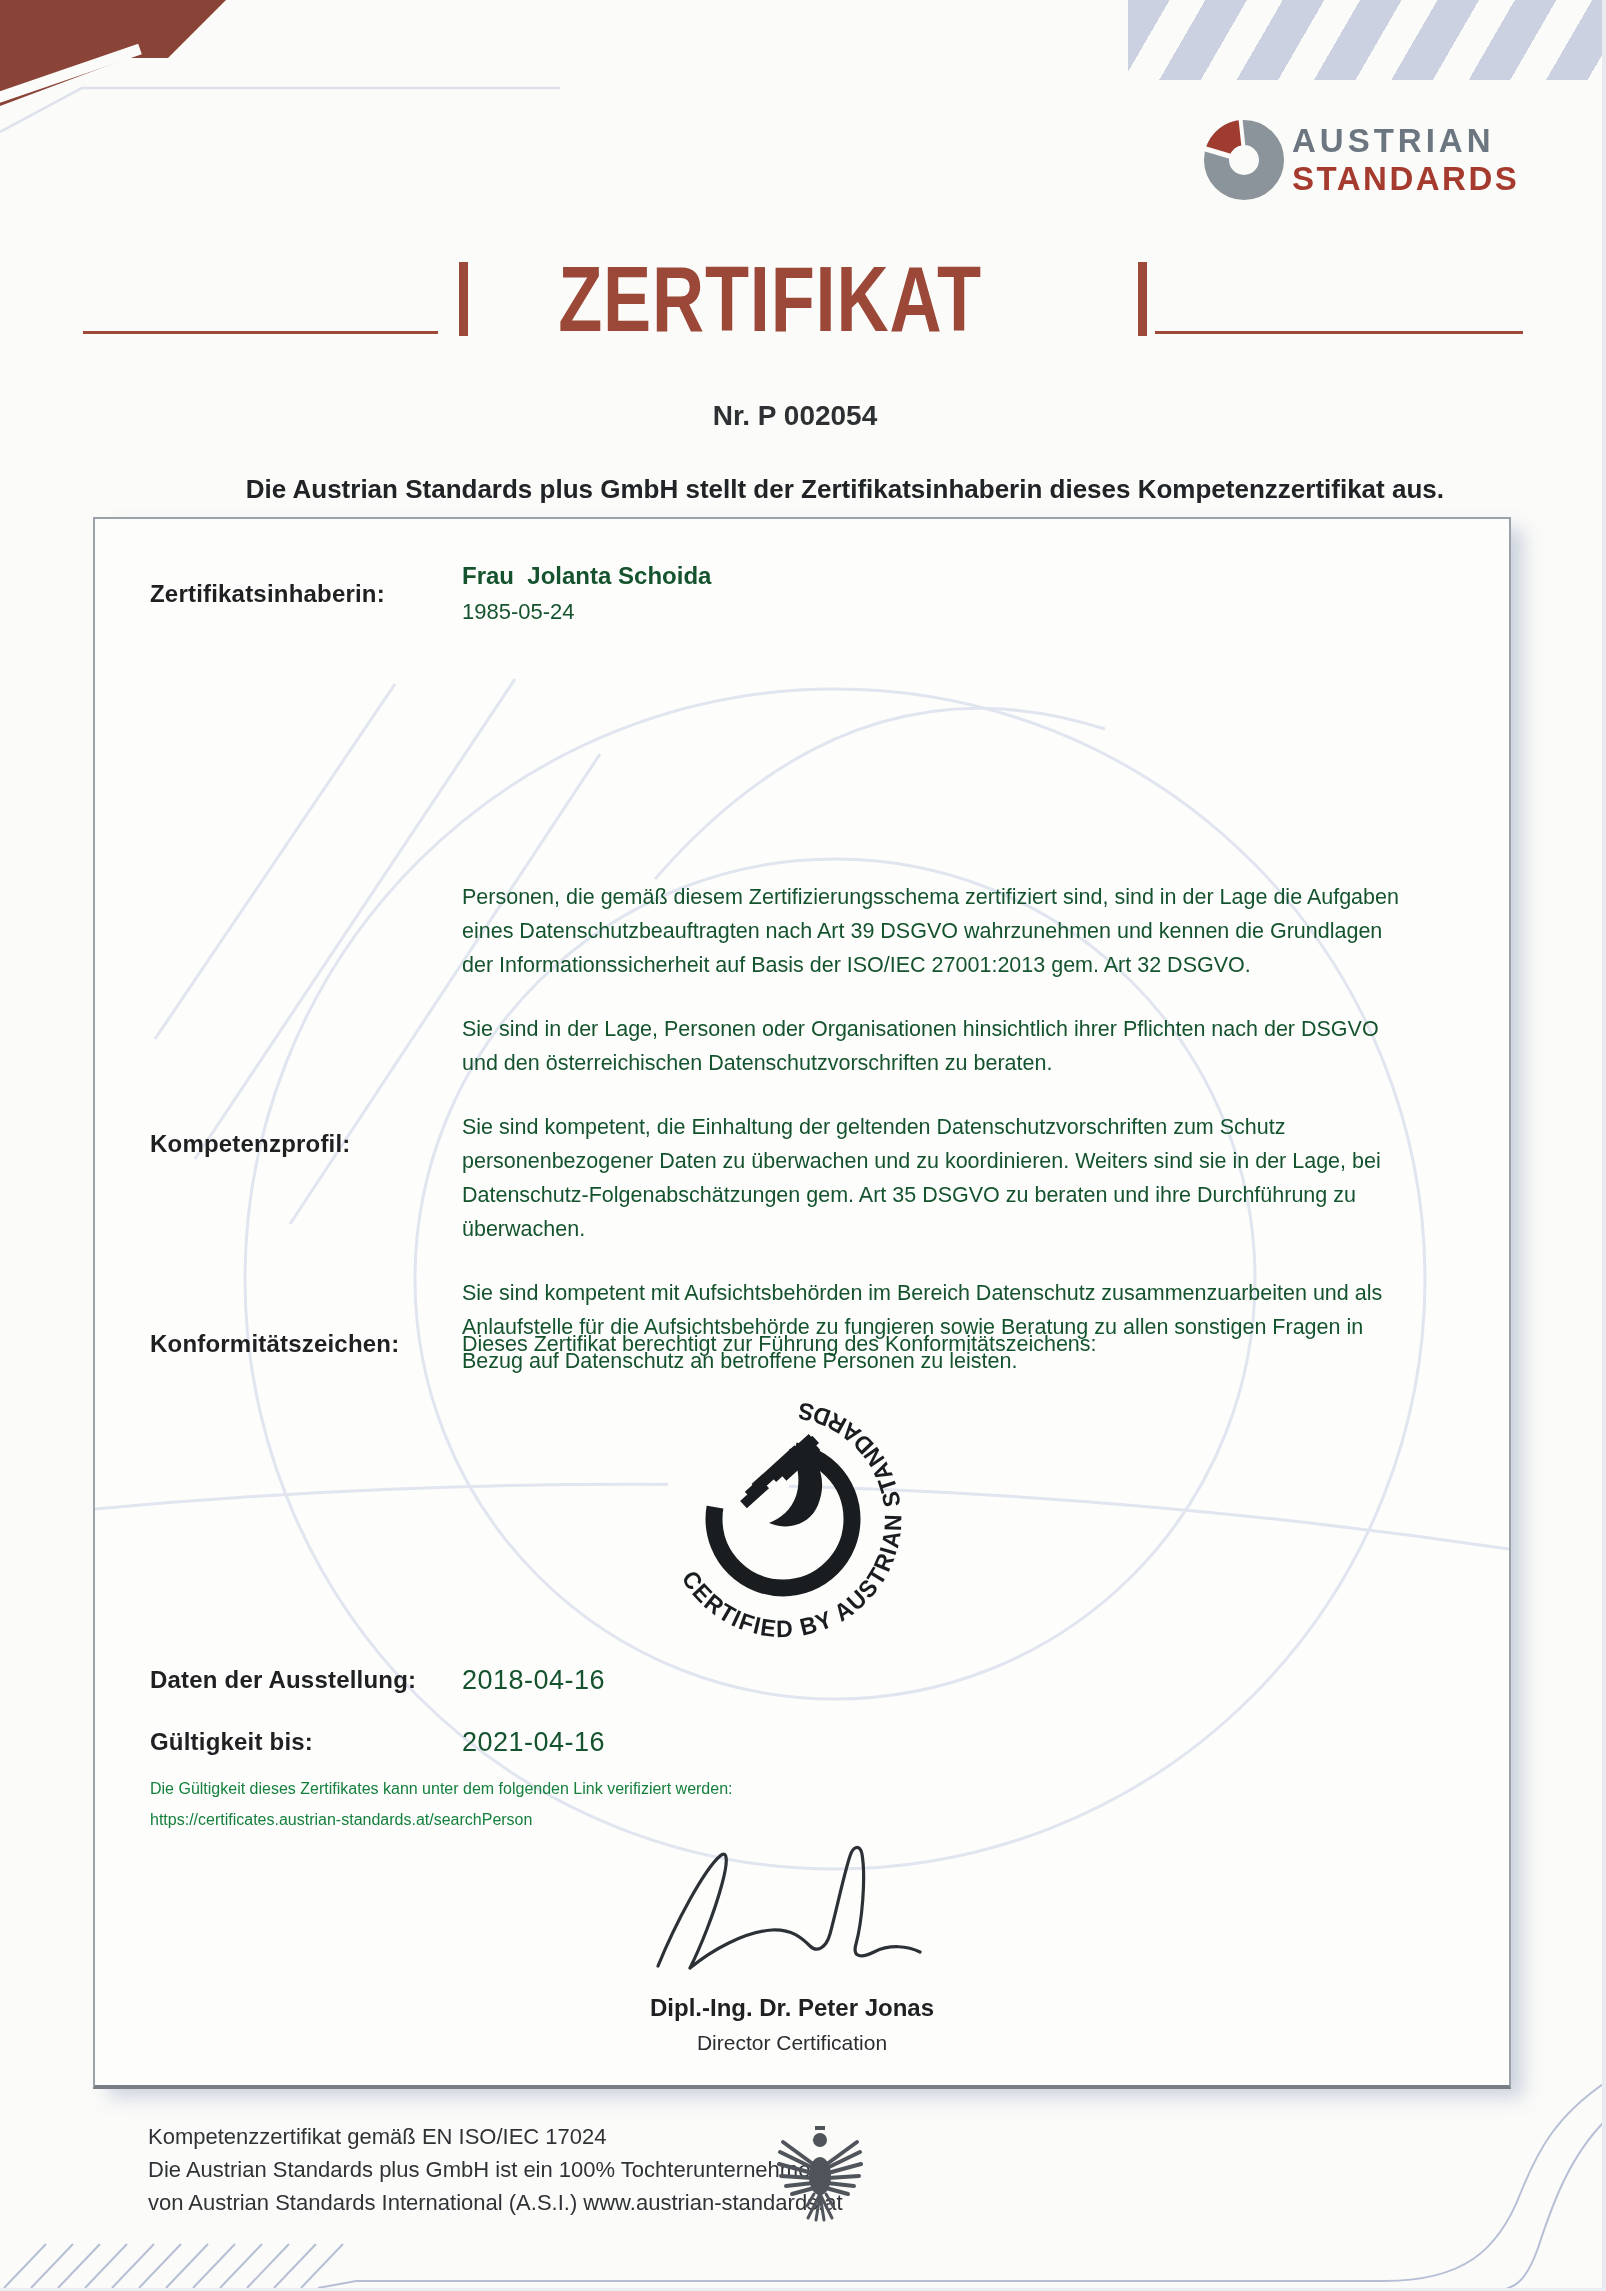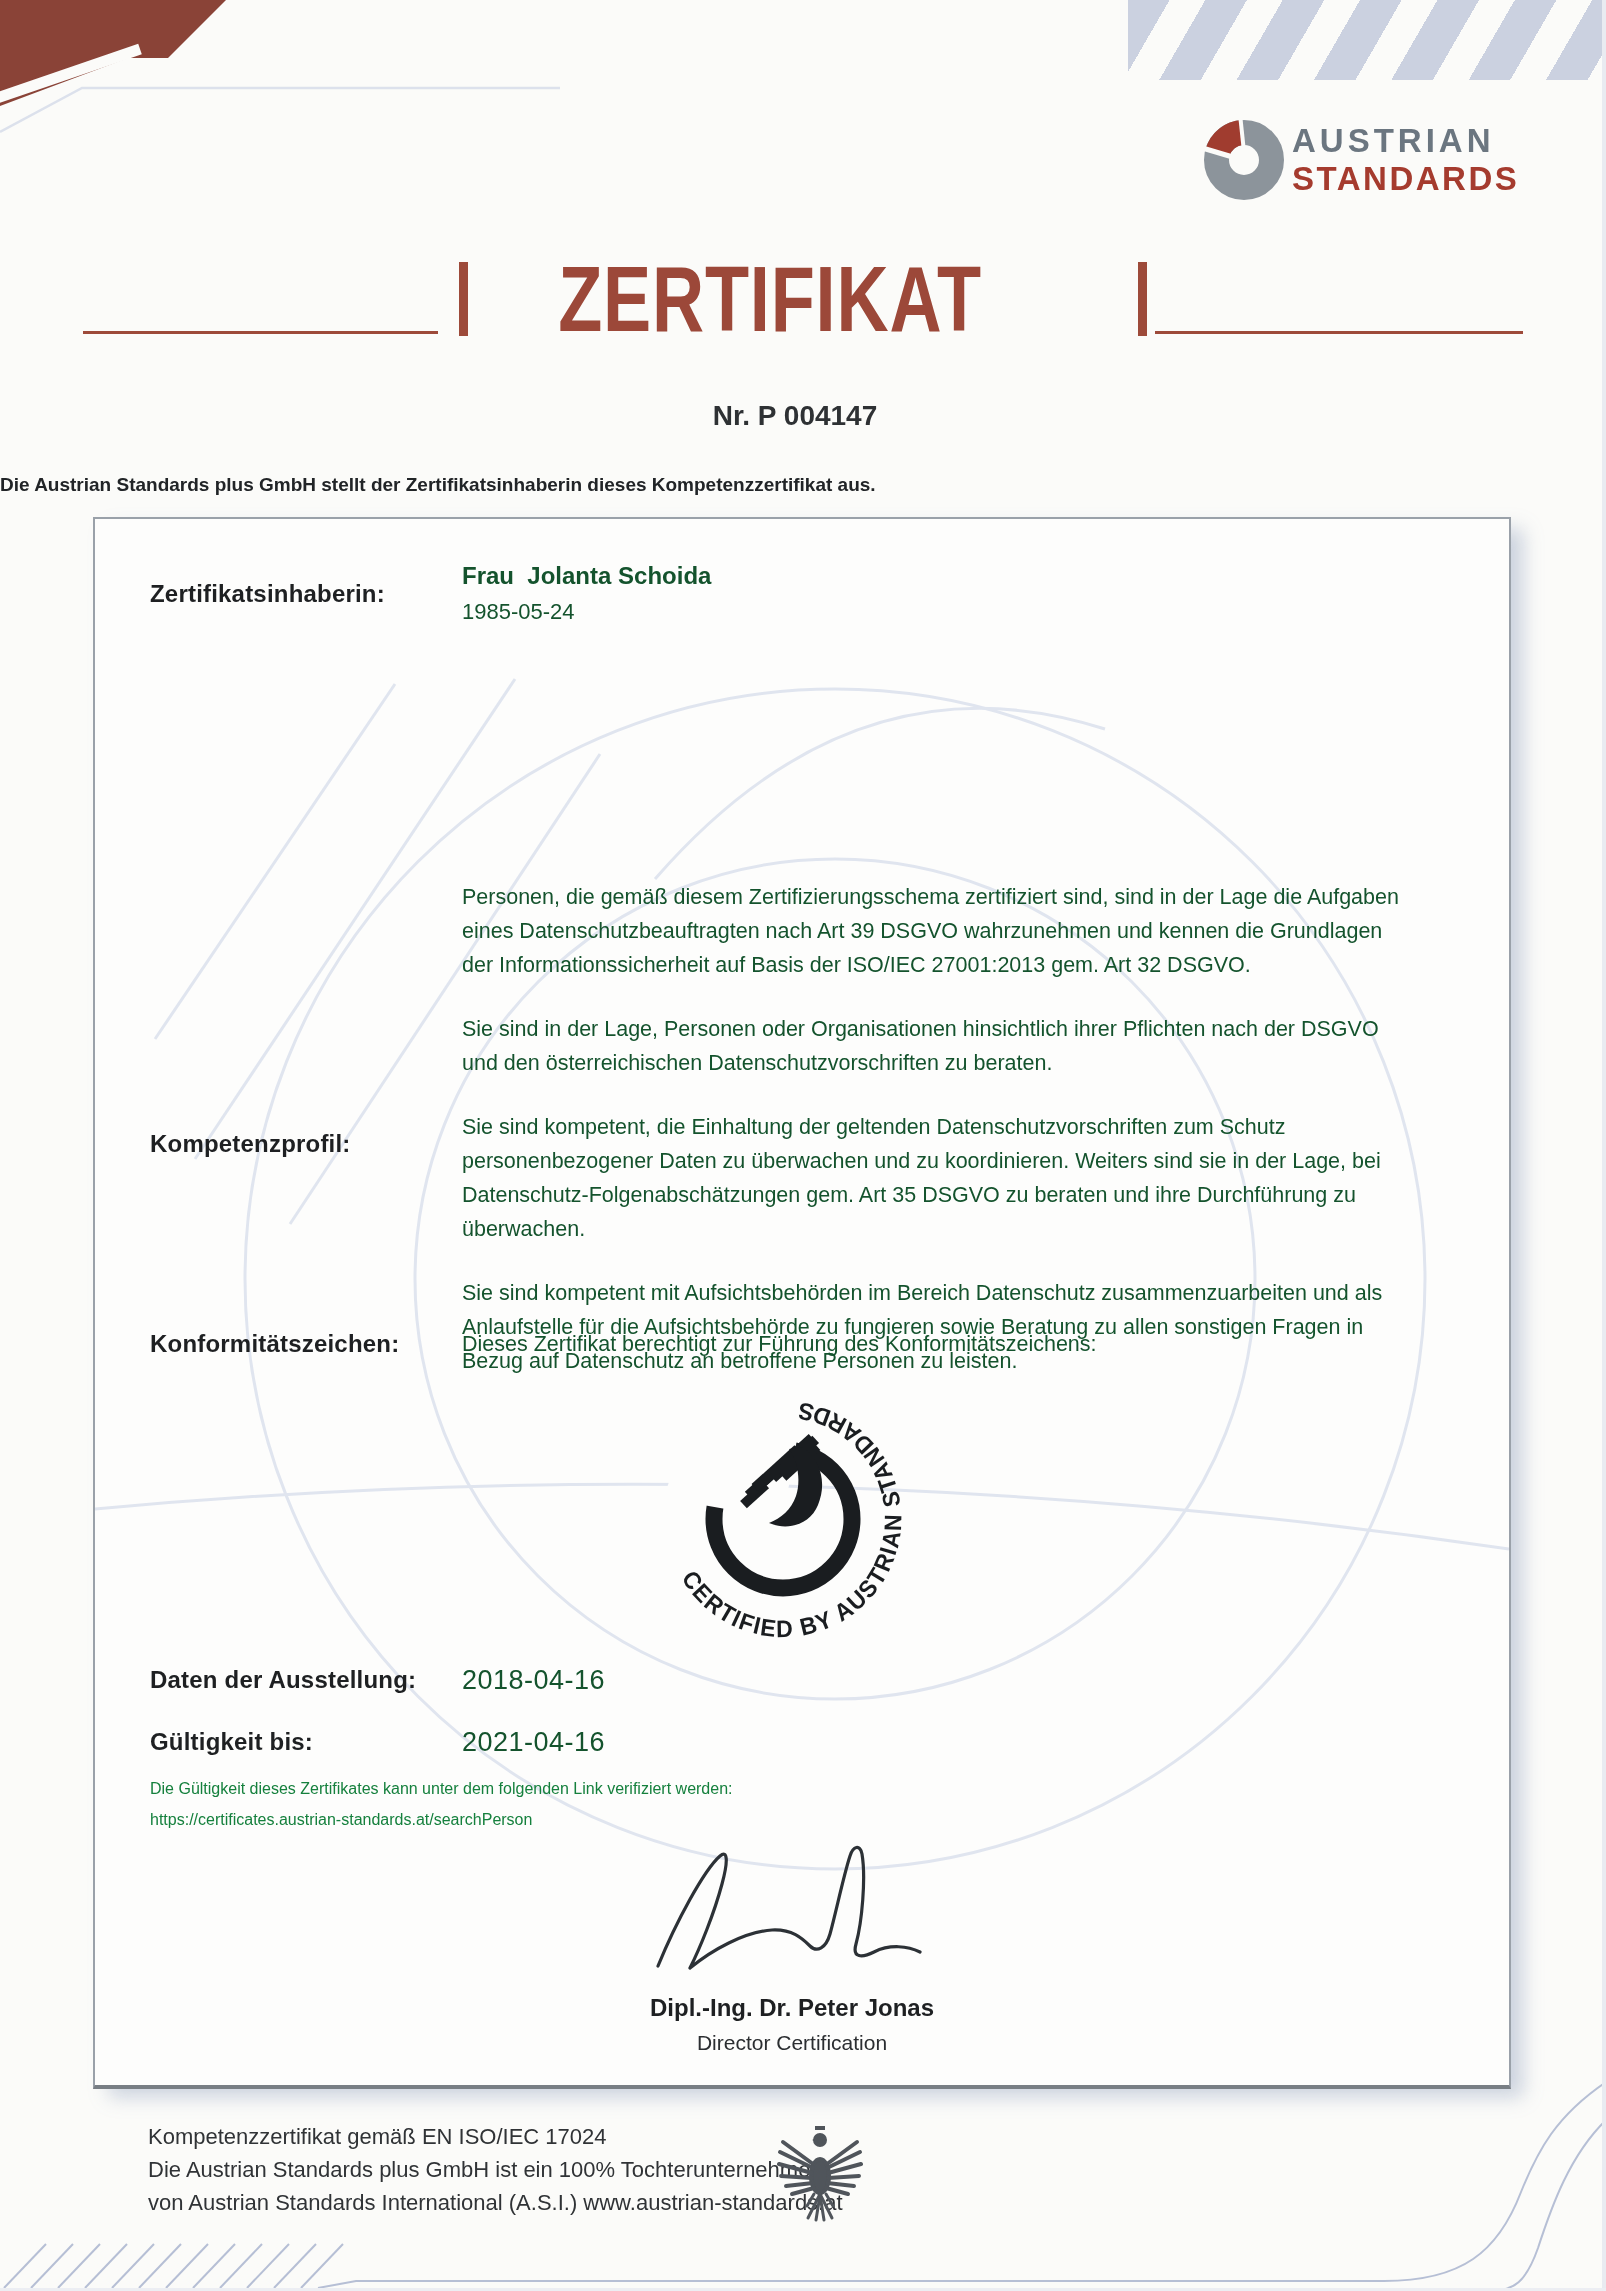--- a/index.html
+++ b/index.html
@@ -21,21 +21,21 @@
   #title-line-right{left:1155px;width:368px;}
   .title-bar{width:9px;height:74px;background:#9d4a3a;top:262px;}
   #title-bar-left{left:459px;}
   #title-bar-right{left:1138px;}
   #doc-title{
     left:0;width:1540px;top:246px;text-align:center;
     font-size:88px;font-weight:bold;color:#9c4839;letter-spacing:1px;
     transform:scale(.82,1.05);transform-origin:center top;white-space:nowrap;
   }
   #doc-number{left:0;width:1590px;top:400px;text-align:center;font-size:28px;font-weight:bold;color:#2e3134;}
-  #doc-intro{left:0;width:1444px;top:474px;text-align:left;font-size:19px;font-weight:bold;color:#212427;}
+  #doc-intro{left:0;width:1444px;top:474px;text-align:right;font-size:26px;font-weight:bold;color:#212427;}
   
   #cert-box{
     left:93px;top:517px;width:1414px;height:1566px;background:#fdfdfc;
     border:2px solid #9aa1a9;border-bottom:4px solid #787e84;
     box-shadow:14px 10px 18px -2px rgba(125,145,180,.38);
     overflow:hidden;
   }
   .row{position:absolute;left:55px;display:flex;align-items:center;}
   .lab{width:312px;flex:none;font-weight:bold;font-size:24px;color:#1e2022;letter-spacing:.2px;}
   .val{width:950px;font-size:21.5px;line-height:34px;color:#14532d;}
@@ -80,21 +80,21 @@
     <text x="94" y="40" font-size="33" font-weight="bold" fill="#6b7680" letter-spacing="4">AUSTRIAN</text>
     <text x="94" y="78" font-size="33" font-weight="bold" fill="#a53b2e" letter-spacing="2.5">STANDARDS</text>
   </svg>
 
   <div class="abs title-line" id="title-line-left"></div>
   <div class="abs title-bar" id="title-bar-left"></div>
   <div class="abs" id="doc-title">ZERTIFIKAT</div>
   <div class="abs title-bar" id="title-bar-right"></div>
   <div class="abs title-line" id="title-line-right"></div>
 
-  <div class="abs" id="doc-number">Nr. P 004147</div>
+  <div class="abs" id="doc-number">Nr. P 002054</div>
   <div class="abs" id="doc-intro">Die Austrian Standards plus GmbH stellt der Zertifikatsinhaberin dieses Kompetenzzertifikat aus.</div>
 
   <div class="abs" id="cert-box">
 
     <svg class="abs" style="left:0;top:0" width="1414" height="1566" viewBox="0 0 1414 1566">
       <g fill="none" stroke="#e0e5ef" stroke-width="3">
         <circle cx="740" cy="760" r="590"></circle>
         <circle cx="740" cy="760" r="420"></circle>
         <path d="M0,990 Q700,925 1414,1030"></path>
         <line x1="100" y1="640" x2="420" y2="160"></line>

